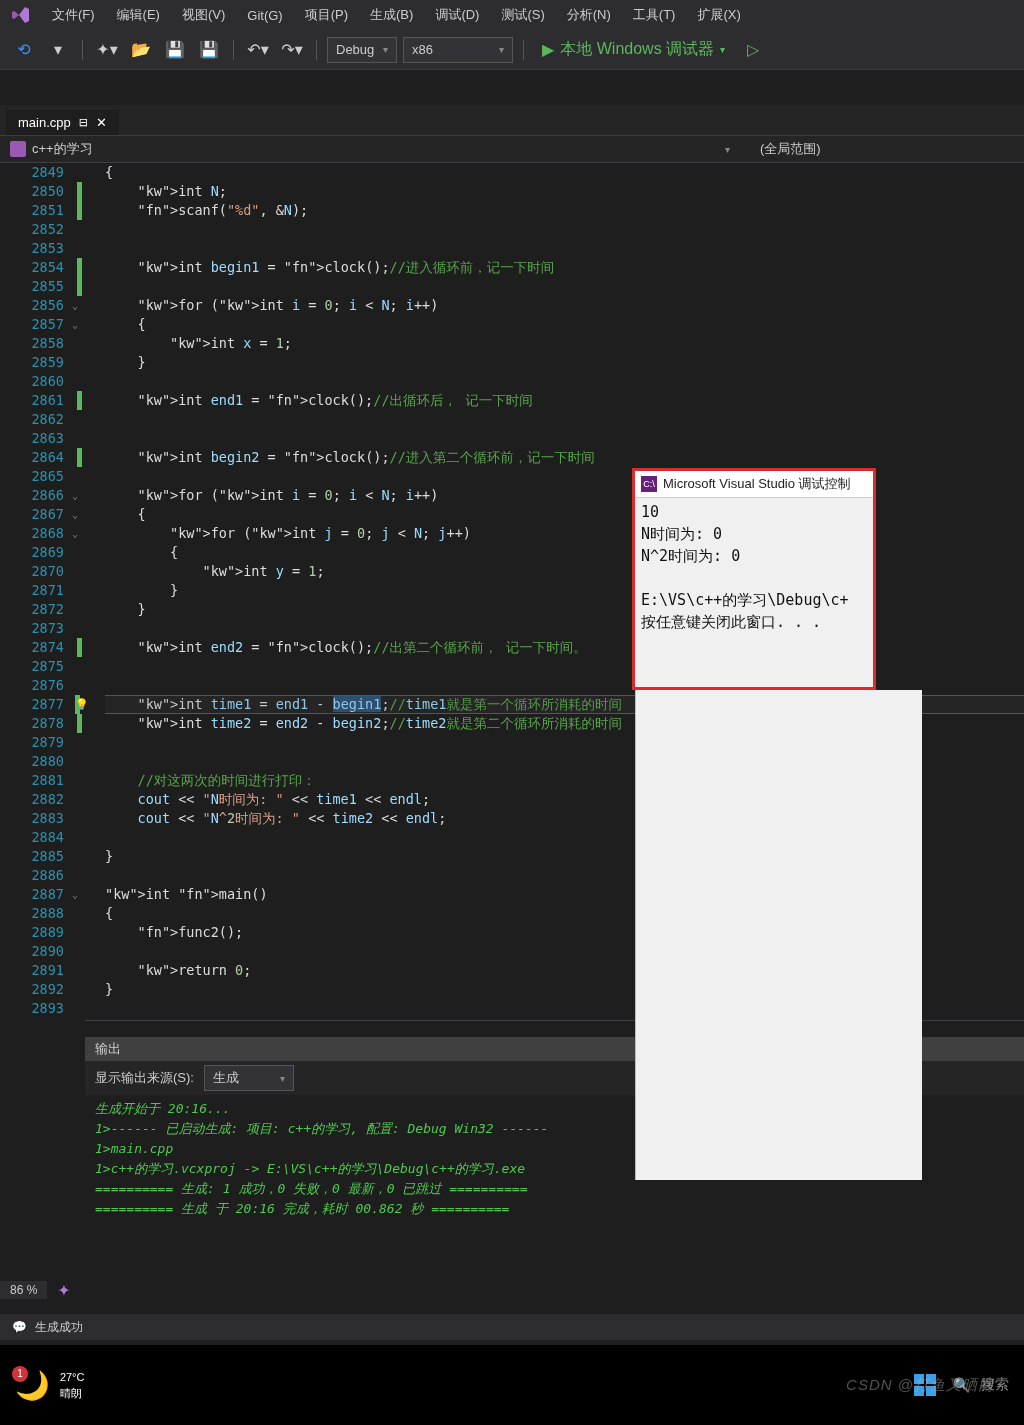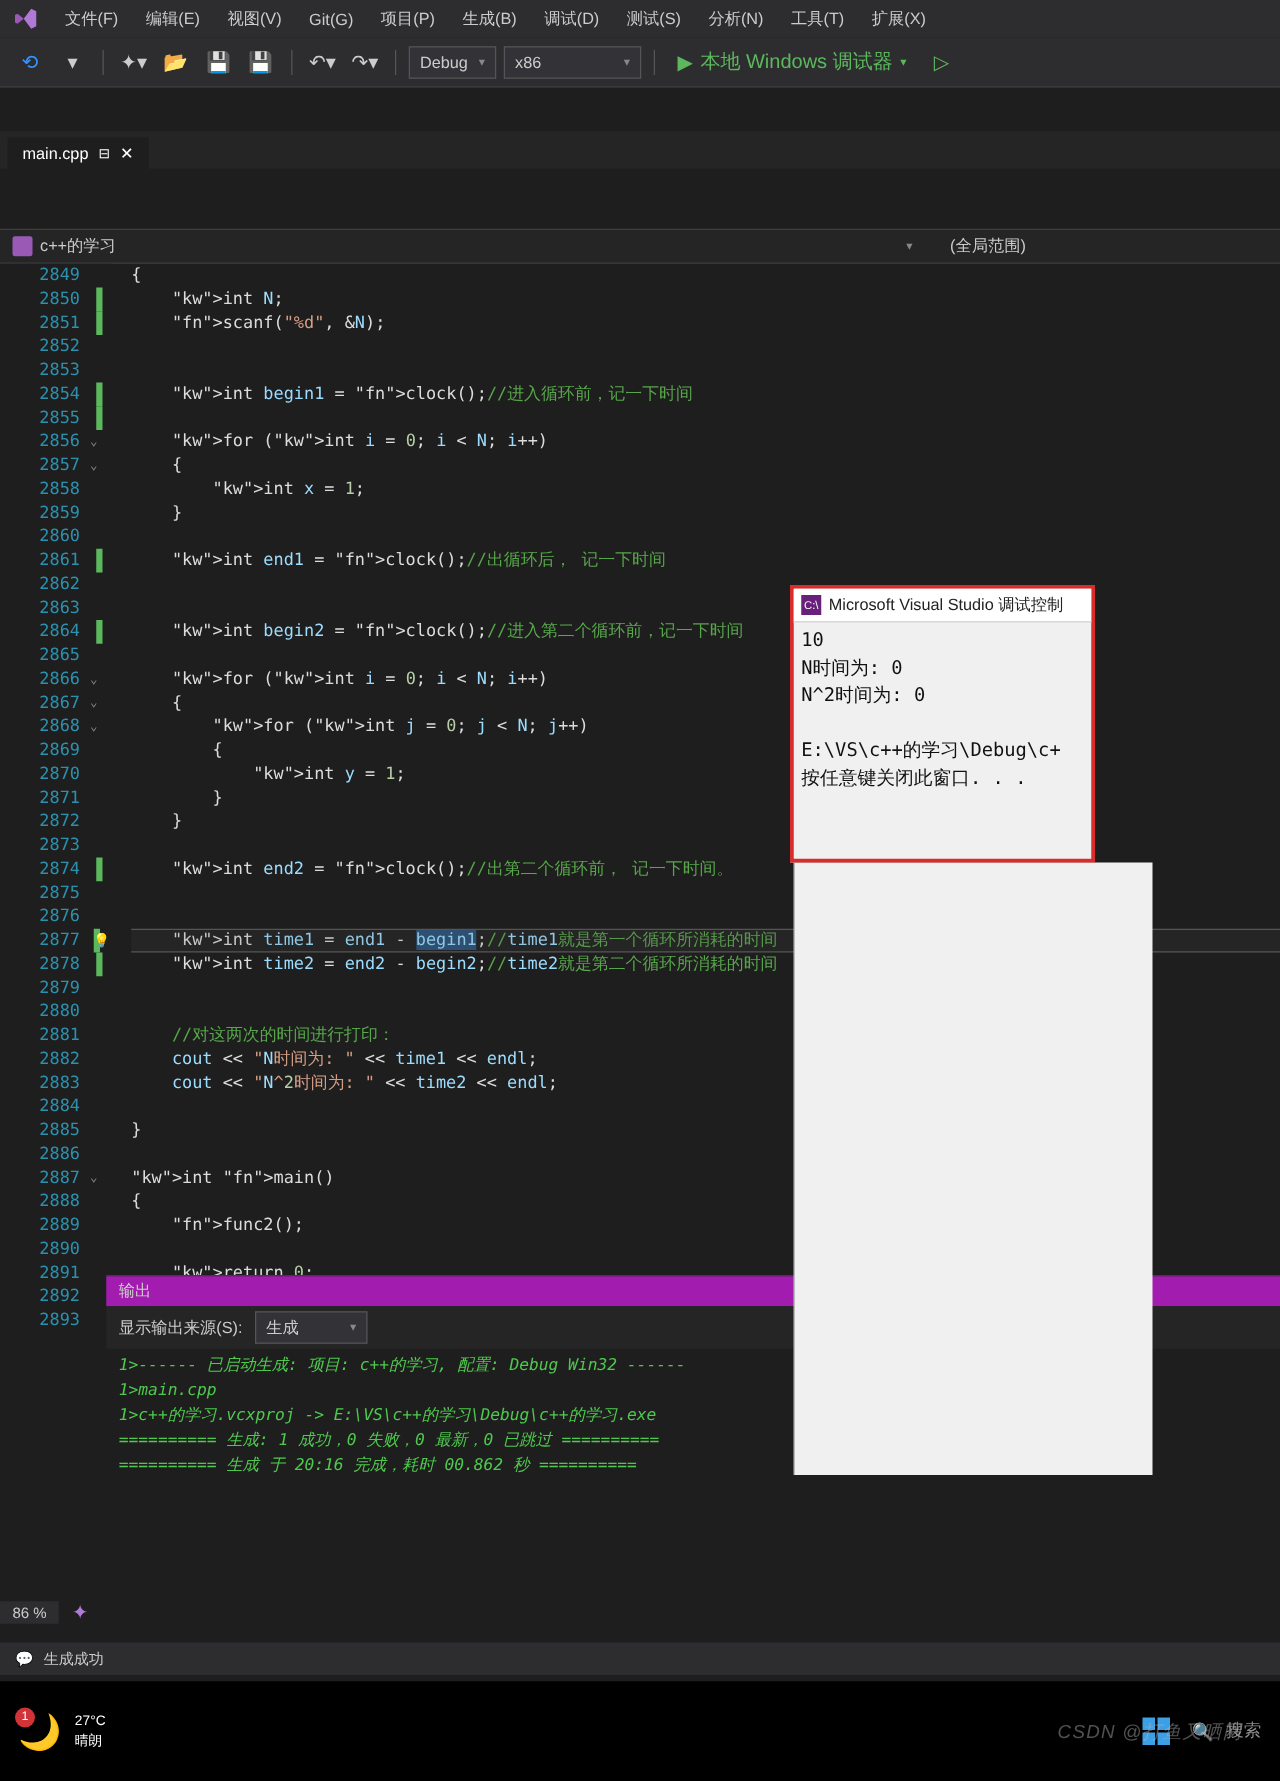--- a/index.html
+++ b/index.html
@@ -72,21 +72,20 @@
 .tab .close { font-size: 13px; }
 .scope-bar {
   background: #252526;
   border-top: 1px solid #3e3e42;
   border-bottom: 1px solid #3e3e42;
   height: 28px;
   display: flex;
   align-items: center;
   padding: 0 10px;
   font-size: 13px;
-  margin-top: 48px;
 }
 .scope-left {
   display: flex; align-items: center; gap: 6px;
   flex: 0 0 720px;
 }
 .scope-icon { width: 16px; height: 16px; background: #9b59b6; border-radius: 2px; }
 .scope-dd { margin-left: auto; color: #888; font-size: 10px; }
 .scope-right { padding-left: 30px; }
 .editor-area {
   display: flex;
@@ -146,23 +145,24 @@
 .output-panel {
   position: absolute;
   bottom: 160px;
   left: 85px;
   right: 0;
   height: 245px;
   background: #1e1e1e;
   border-top: 1px solid #3e3e42;
 }
 .output-hdr {
-  background: #a21caf;
+  background: #404040;
   padding: 3px 10px;
   font-size: 13px;
+  margin-top: 16px;
 }
 .output-sub {
   background: #252526;
   padding: 4px 10px;
   font-size: 13px;
   display: flex; align-items: center; gap: 10px;
 }
 .output-body {
   padding: 4px 10px;
   font-family: Consolas, monospace;
@@ -395,20 +395,21 @@
 
 <div class="output-panel">
   <div class="output-hdr">输出</div>
   <div class="output-sub">
     <span>显示输出来源(S):</span>
     <div class="tb-select" style="min-width:90px">
         <span>生成</span>
       </div>
   </div>
   <div class="output-body" id="outlines">
+      <div>生成开始于 20:16...</div>
       <div>1&gt;------ 已启动生成: 项目: c++的学习, 配置: Debug Win32 ------</div>
       <div>1&gt;main.cpp</div>
       <div>1&gt;c++的学习.vcxproj -&gt; E:\VS\c++的学习\Debug\c++的学习.exe</div>
       <div>========== 生成: 1 成功，0 失败，0 最新，0 已跳过 ==========</div>
       <div>========== 生成 于 20:16 完成，耗时 00.862 秒 ==========</div>
     </div>
 </div>
 
 <div class="statusbar">
   <span class="zoom">86 %</span>

